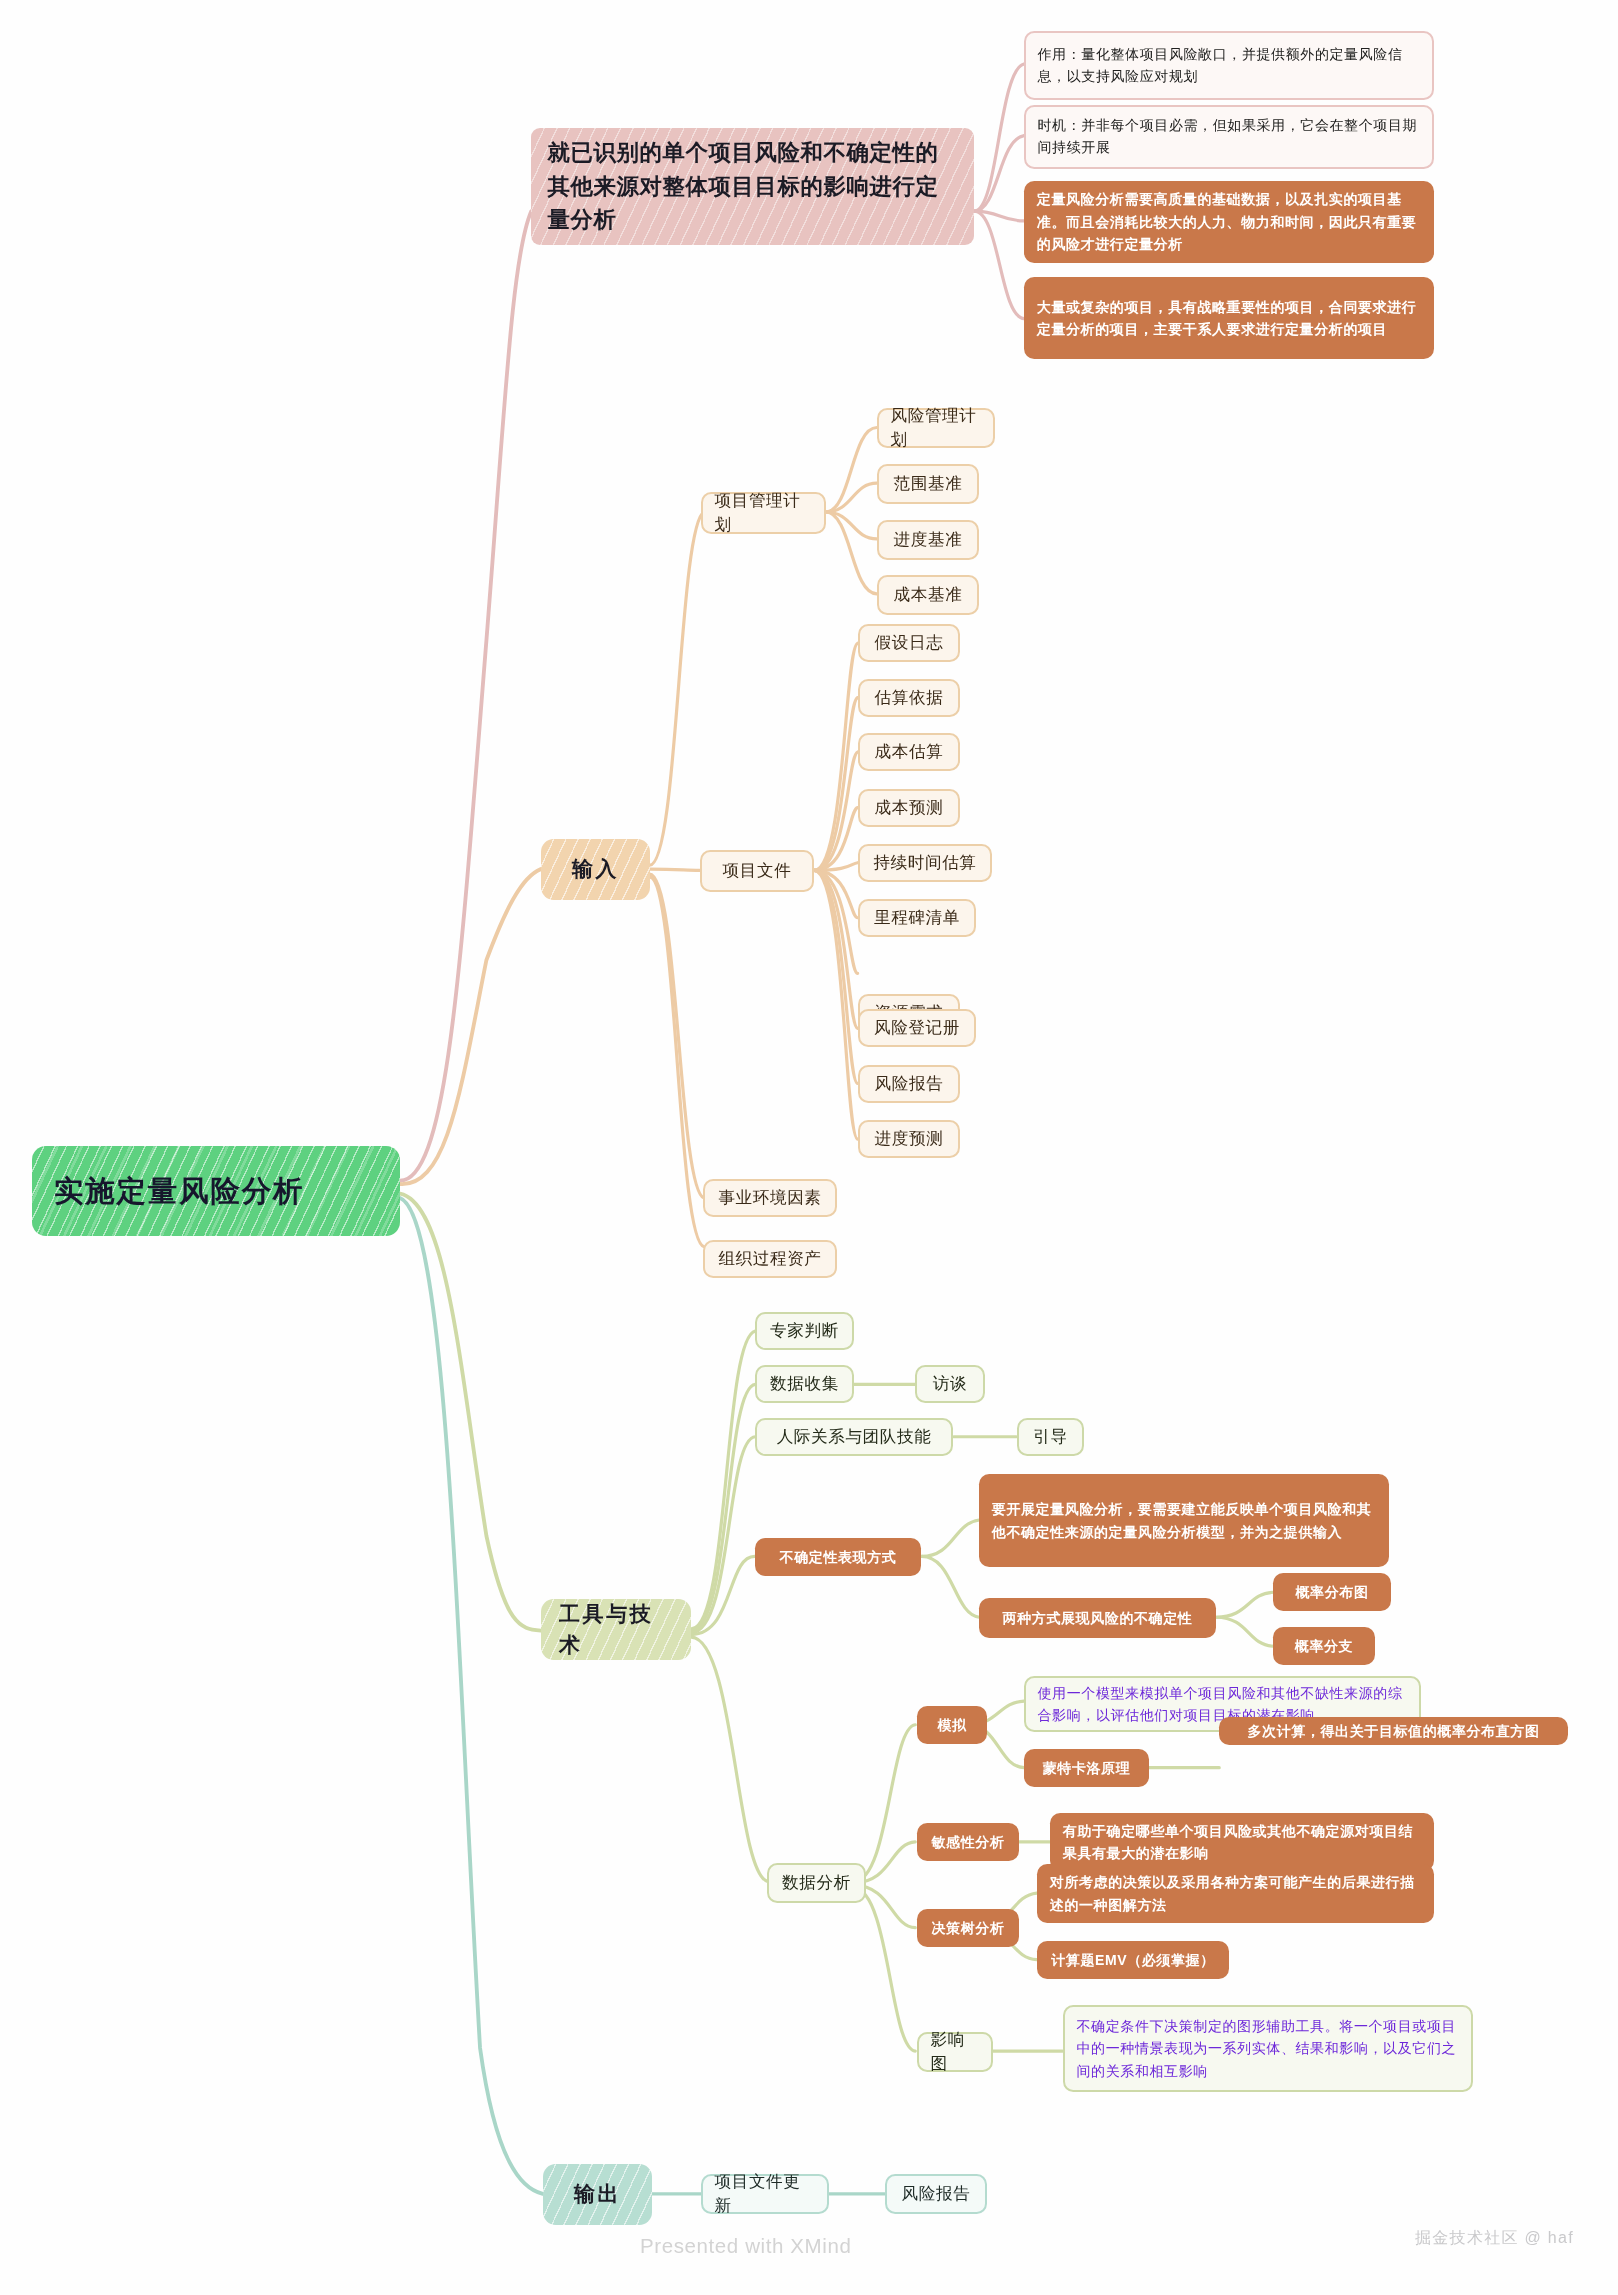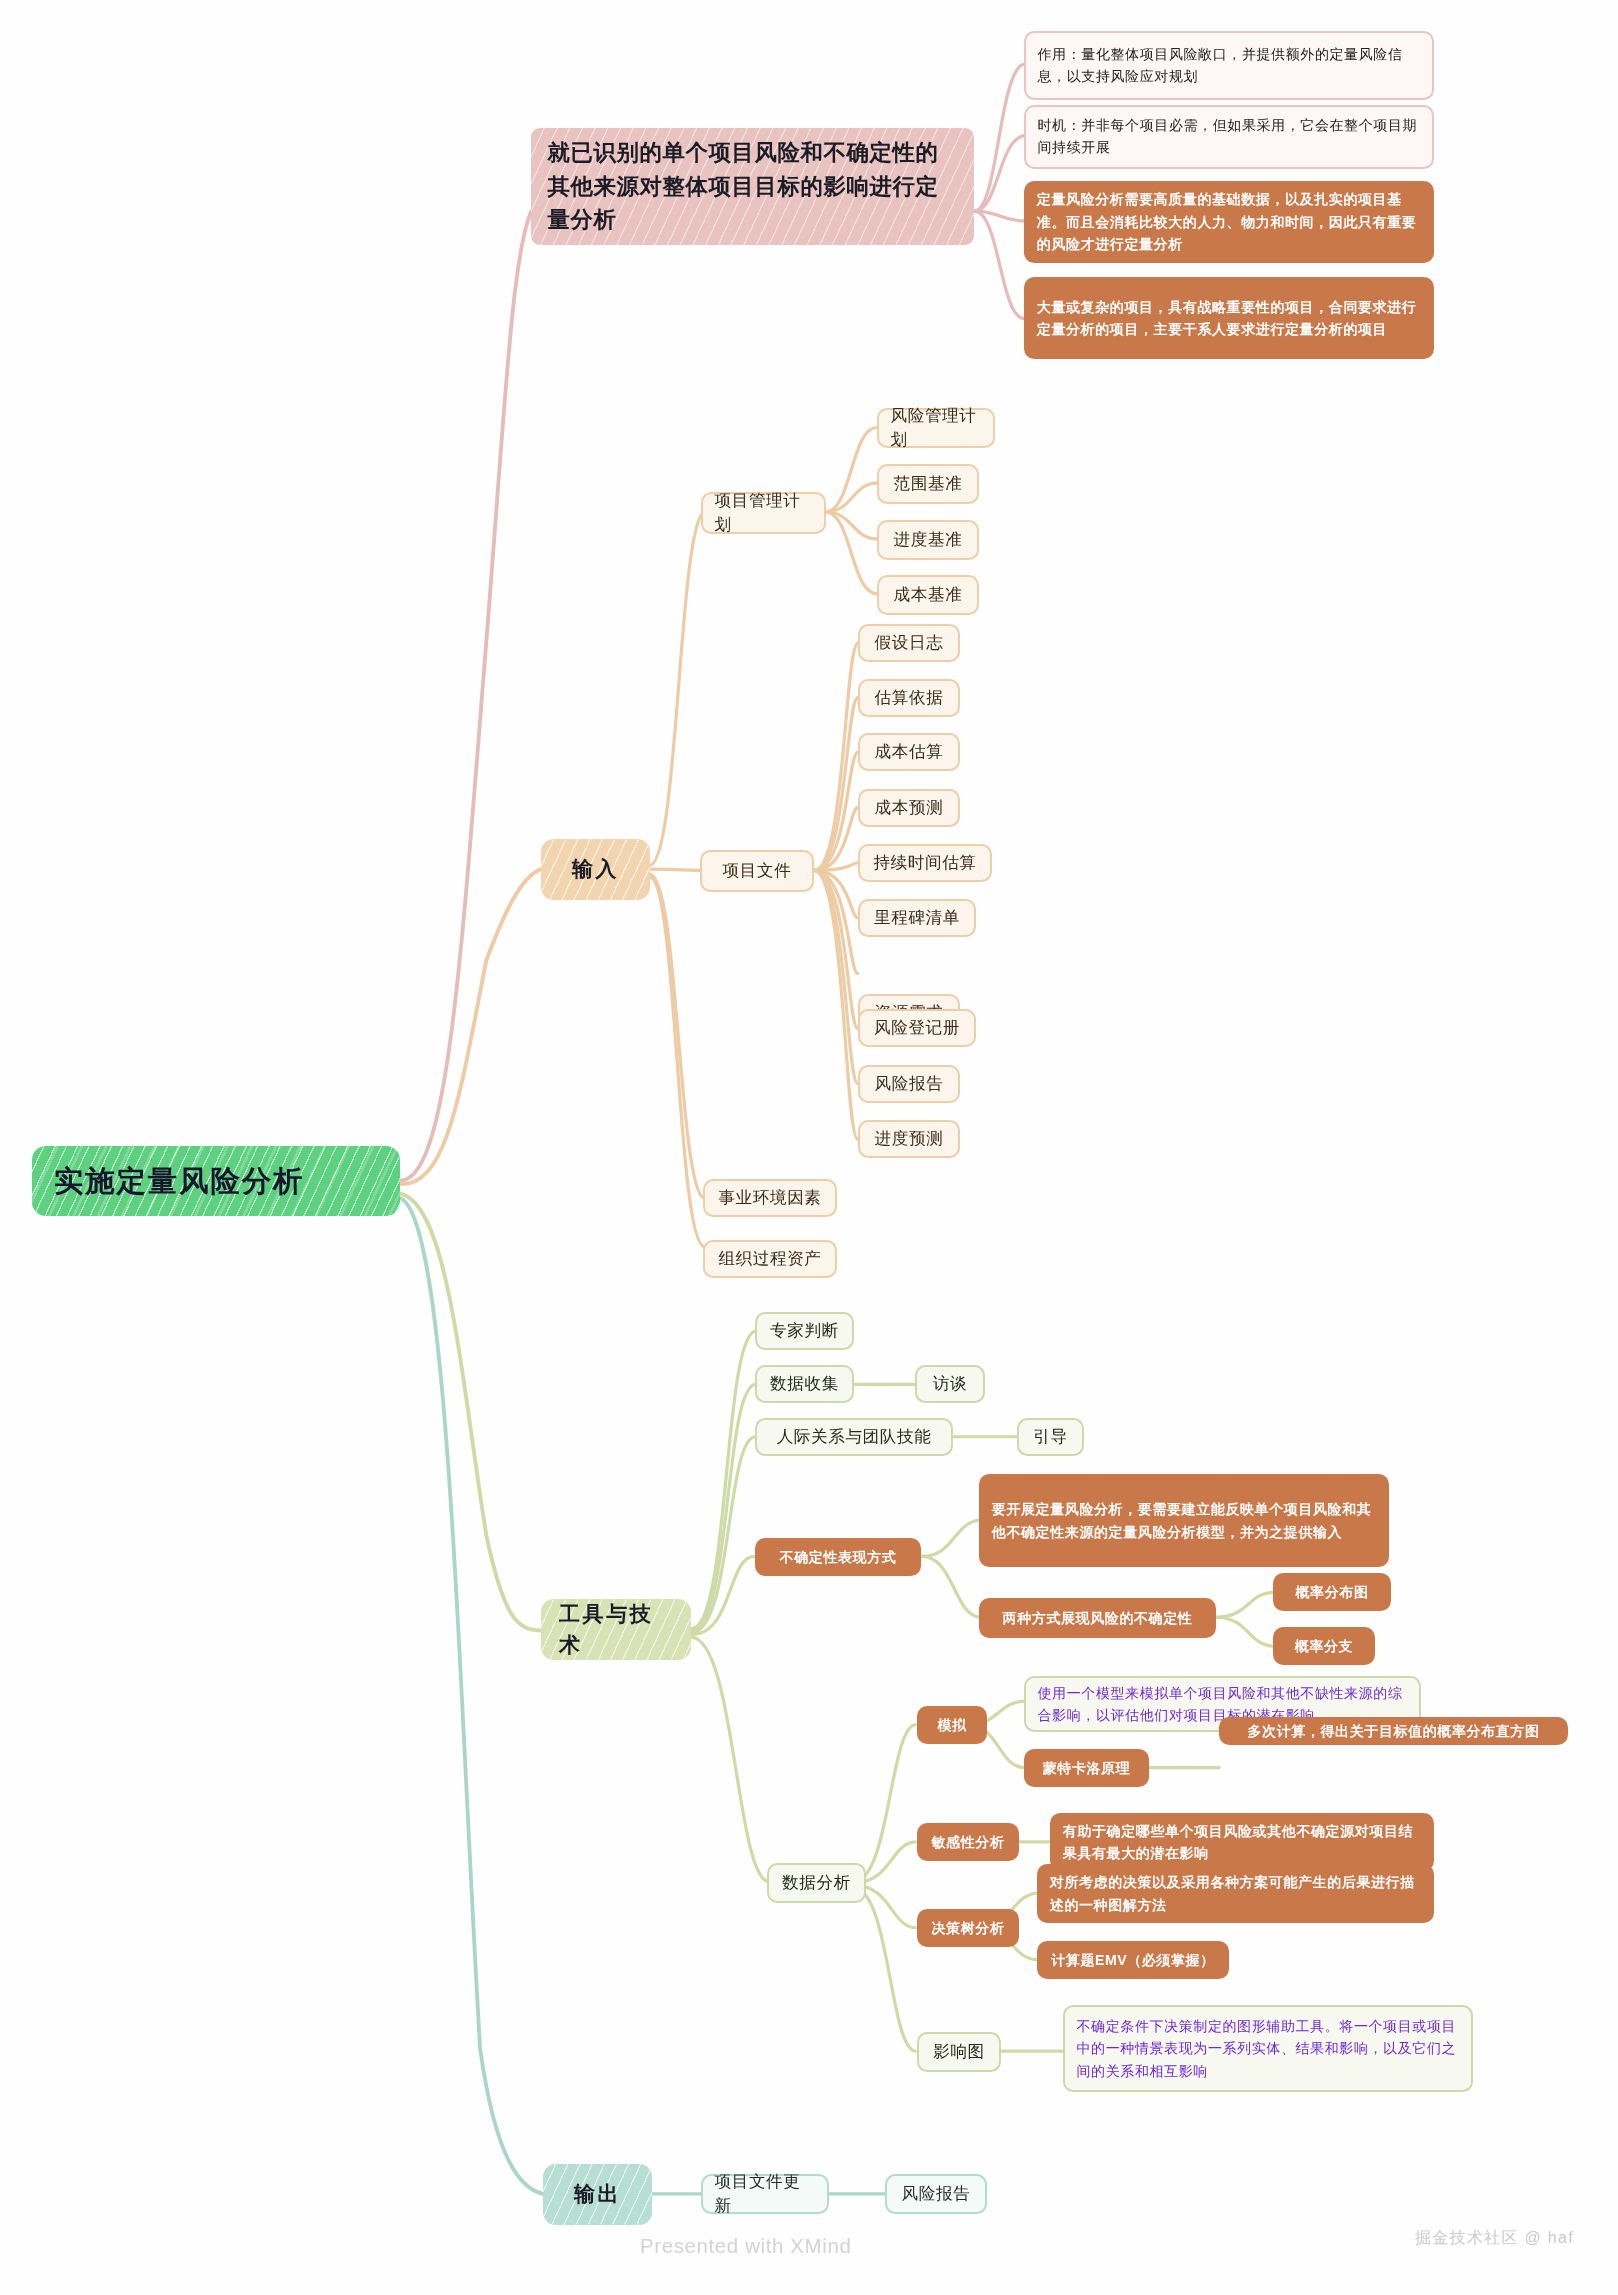--- a/index.html
+++ b/index.html
@@ -233,21 +233,21 @@
       <path d="M1530 3012 C 1580 3012, 1580 2962, 1620 2958" stroke="#cfdaa6"></path>
       <path d="M1530 3012 C 1580 3012, 1580 3060, 1620 3062" stroke="#cfdaa6"></path>
 
       <path d="M1550 3205 C 1600 3205, 1620 3205, 1660 3205" stroke="#cfdaa6"></path>
 
       <path d="M1015 3428 C 1060 3428, 1070 3428, 1095 3428" stroke="#a9d6c8"></path>
       <path d="M1290 3428 C 1340 3428, 1350 3428, 1382 3428" stroke="#a9d6c8"></path>
     </g>
   </svg>
 
-  <div class="node root" style="left:32px;top:1146px;width:368px;height:70px;">
+  <div class="node root" style="left:32px;top:1146px;width:368px;height:90px;">
     <span>实施定量风险分析</span>
   </div>
 
   <div class="node pink-head" style="left:531px;top:128px;width:443px;height:117px;">
     <span>就已识别的单个项目风险和不确定性的其他来源对整体项目目标的影响进行定量分析</span>
   </div>
 
   <div class="node card pinkline" style="left:1024px;top:31px;width:410px;height:69px;">
     <span>作用：量化整体项目风险敞口，并提供额外的定量风险信息，以支持风险应对规划</span>
   </div>
@@ -385,21 +385,21 @@
   <div class="node solid-orange center" style="left:917px;top:1909px;width:102px;height:38px;">
     <span>决策树分析</span>
   </div>
   <div class="node solid-orange" style="left:1037px;top:1864px;width:397px;height:59px;">
     <span>对所考虑的决策以及采用各种方案可能产生的后果进行描述的一种图解方法</span>
   </div>
   <div class="node solid-orange center" style="left:1037px;top:1941px;width:192px;height:38px;">
     <span>计算题EMV（必须掌握）</span>
   </div>
 
-  <div class="node card green" style="left:917px;top:2032px;width:84px;height:40px;">
+  <div class="node card green" style="left:917px;top:2032px;width:76px;height:40px;">
     <span>影响图</span>
   </div>
   <div class="node card greenwide" style="left:1063px;top:2005px;width:410px;height:87px;">
     <span>不确定条件下决策制定的图形辅助工具。将一个项目或项目中的一种情景表现为一系列实体、结果和影响，以及它们之间的关系和相互影响</span>
   </div>
 
   <div class="node branch output" style="left:543px;top:2164px;width:109px;height:61px;">
     <span>输出</span>
   </div>
   <div class="node card tealline" style="left:701px;top:2174px;width:128px;height:40px;">

